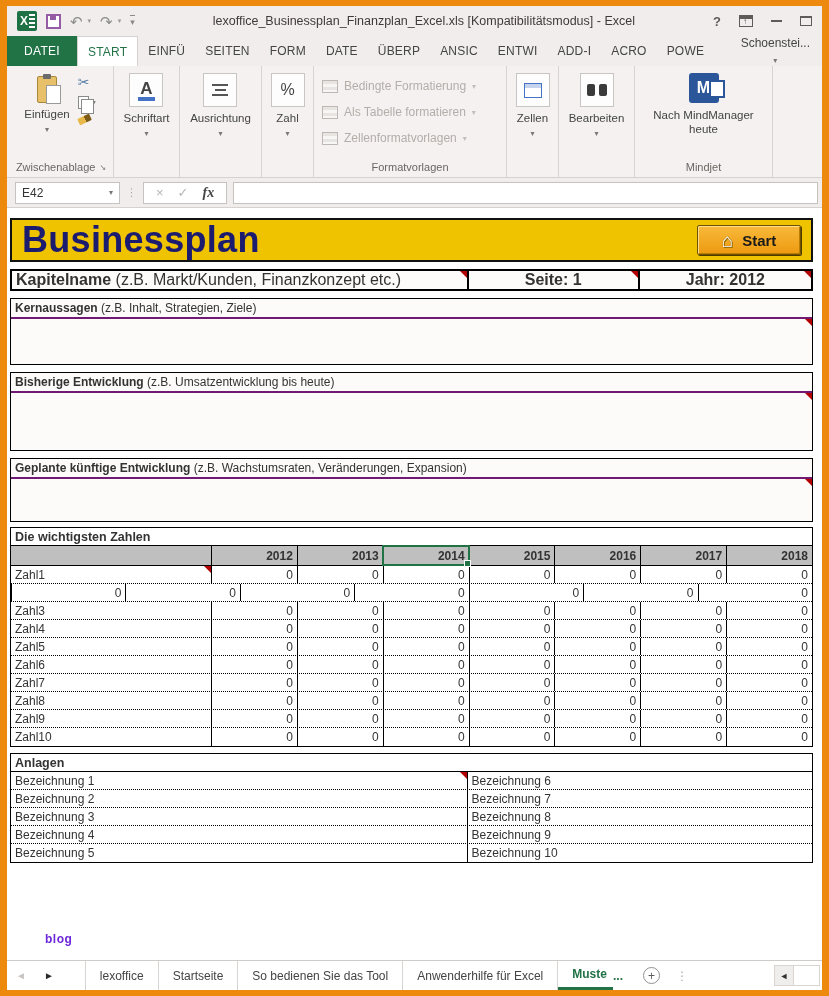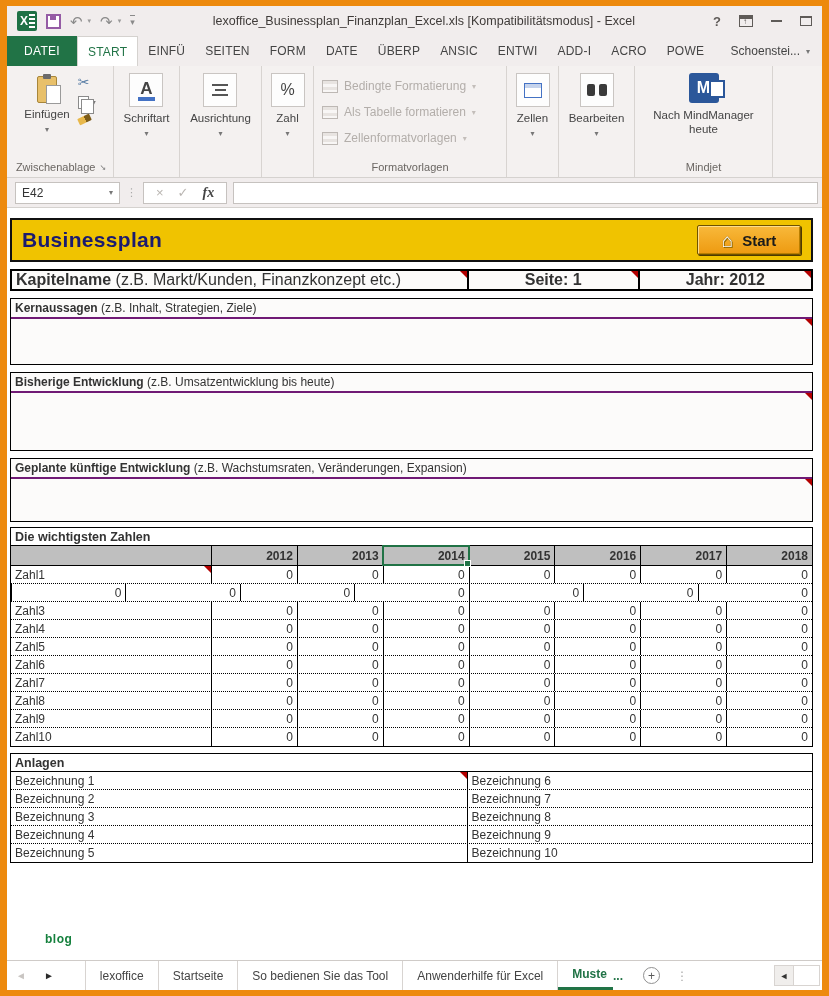--- a/index.html
+++ b/index.html
@@ -28,21 +28,21 @@
   .tb-ribbonopt::before { content: ""; position: absolute; top: 0; left: 0; right: 0; height: 3px; background: #5f5b58; }
   .tb-ribbonopt::after { content: "↑"; position: absolute; left: 3px; top: 1px; font-size: 8px; color: #5f5b58; }
   .tb-min { width: 11px; height: 0; border-bottom: 2px solid #5f5b58; }
   .tb-max { width: 12px; height: 10px; border: 1px solid #5f5b58; border-top-width: 2px; }
 
   
   .ribbontabs { height: 30px; background: #F1EDED; display: flex; align-items: stretch; flex: 0 0 auto; font-size: 12px; }
   .rtab-file { background: #217346; color: #fff; padding: 0 17px; display: flex; align-items: center; letter-spacing: 0.3px; }
   .rtab { padding: 0 10px; display: flex; align-items: center; color: #444; letter-spacing: 0.2px; white-space: nowrap; }
   .rtab.active { background: #fff; color: #217346; border: 1px solid #D5D2CF; border-bottom: none; }
-  .rtab-account { margin-left: auto; padding: 0 12px; display: flex; align-items: center; gap: 6px; color: #444; }
+  .rtab-account { margin-left: auto; padding: 0 12px; display: flex; align-items: center; gap: 6px; color: #444; flex-direction: column; }
   .caret { color: #777; font-size: 8px; }
 
   
   .ribbon { height: 112px; background: #F4F1F0; border-bottom: 1px solid #D5D2CF; display: flex; align-items: stretch; flex: 0 0 auto; padding-left: 2px; }
   .rgroup { display: flex; flex-direction: column; border-right: 1px solid #D8D4D1; flex: 0 0 auto; }
   .rg-body { flex: 1; display: flex; justify-content: center; padding-top: 5px; }
   .rg-label { height: 20px; display: flex; align-items: center; justify-content: center; gap: 4px; font-size: 11px; color: #6a6662; }
   .bigbtn { display: flex; flex-direction: column; align-items: center; gap: 5px; padding: 2px 6px 0 6px; }
   .bigbtn .blabel { font-size: 11.5px; color: #444; white-space: nowrap; }
   .iconbox { width: 34px; height: 34px; border: 1px solid #C9C5C2; background: #FDFDFD; display: flex; align-items: center; justify-content: center; }
@@ -87,21 +87,21 @@
   .fdots { color: #aaa; font-size: 11px; }
   .fbuttons { height: 22px; background: #fff; border: 1px solid #C6C2BF; display: flex; align-items: center; gap: 14px; padding: 0 12px; }
   .fx-x, .fx-ok { color: #B9B5B1; font-size: 13px; }
   .fx { font-family: "Liberation Serif", serif; font-style: italic; font-weight: bold; color: #444; font-size: 14px; }
   .finput { flex: 1; height: 22px; background: #fff; border: 1px solid #C6C2BF; }
 
   
   .sheet { flex: 1; background: #fff; position: relative; padding: 10px 9px 0 3px; overflow: hidden; }
 
   .bp-header { height: 44px; background: #F0C300; border: 2px solid #111; display: flex; align-items: center; padding: 0 10px; margin-bottom: 7px; }
-  .bp-title { font-size: 21px; font-weight: bold; color: #1B1B6F; letter-spacing: 0.3px; }
+  .bp-title { font-size: 36px; font-weight: bold; color: #1B1B6F; letter-spacing: 0.3px; }
   .start-btn { margin-left: auto; width: 104px; height: 30px; background: linear-gradient(#F8B93B, #EE9A10); border: 1px solid #6e5200;
      box-shadow: inset 1px 1px 0 #FFDE8C, inset -1px -1px 0 #B97E00, 1px 1px 0 #4d3a00;
      display: flex; align-items: center; justify-content: center; gap: 9px; border-radius: 2px; }
   .house { color: #fff; font-size: 19px; line-height: 19px; text-shadow: 0 0 1px #5a4200, 1px 1px 0 #8a6700; }
   .start-label { font-size: 15px; font-weight: bold; color: #1a1a1a; }
 
   .tri { position: absolute; top: 0; right: 0; width: 0; height: 0; border-top: 7px solid #B30000; border-left: 7px solid transparent; }
 
   .info-row { display: flex; height: 22px; margin-bottom: 7px; font-size: 16px; }
   .info-cell { border: 1px solid #000; display: flex; align-items: center; position: relative; background: #FCFBFA; }
@@ -129,21 +129,21 @@
   .num-row .lbl { flex: 0 0 200px; display: flex; align-items: center; padding-left: 4px; position: relative; }
   .num-row .val { flex: 1; border-left: 1px solid #000; display: flex; align-items: center; justify-content: flex-end; padding-right: 4px; }
 
   .anl { border: 1px solid #000; font-size: 12px; background: #fff; }
   .anl-title { height: 18px; display: flex; align-items: center; font-weight: bold; font-size: 12.5px; padding-left: 4px; border-bottom: 1px solid #000; }
   .anl-row { display: flex; height: 18px; border-bottom: 1px dotted #000; }
   .anl-row:last-child { border-bottom: none; }
   .anl-row .lcell { flex: 0 0 57%; border-right: 1px solid #000; display: flex; align-items: center; padding-left: 4px; position: relative; }
   .anl-row .rcell { flex: 1; display: flex; align-items: center; padding-left: 4px; }
 
-  .watermark { position: absolute; left: 38px; bottom: 14px; color: #15803d; font-weight: bold; font-size: 12px; letter-spacing: 0.5px; }
+  .watermark { position: absolute; left: 38px; bottom: 14px; color: #6d28d9; font-weight: bold; font-size: 12px; letter-spacing: 0.5px; }
 
   
   .sheettabs { height: 30px; border-top: 1px solid #CFCBC8; background: #fff; display: flex; align-items: stretch; flex: 0 0 auto; font-size: 12px; }
   .nav-arrow { display: flex; align-items: center; padding: 0 9px; font-size: 10px; }
   .nav-prev { color: #C9C5C2; }
   .nav-next { color: #2b2b2b; }
   .stab-list { display: flex; align-items: stretch; border-left: 1px solid #D8D4D1; margin-left: 22px; }
   .stab { display: flex; align-items: center; padding: 0 14px; border-right: 1px solid #D8D4D1; color: #444; white-space: nowrap; }
   .stab.active { color: #217346; font-weight: bold; border-bottom: 3px solid #217346; border-right: none; padding-right: 6px; }
   .stab-ellipsis { display: flex; align-items: center; color: #217346; font-weight: bold; padding-right: 10px; }

